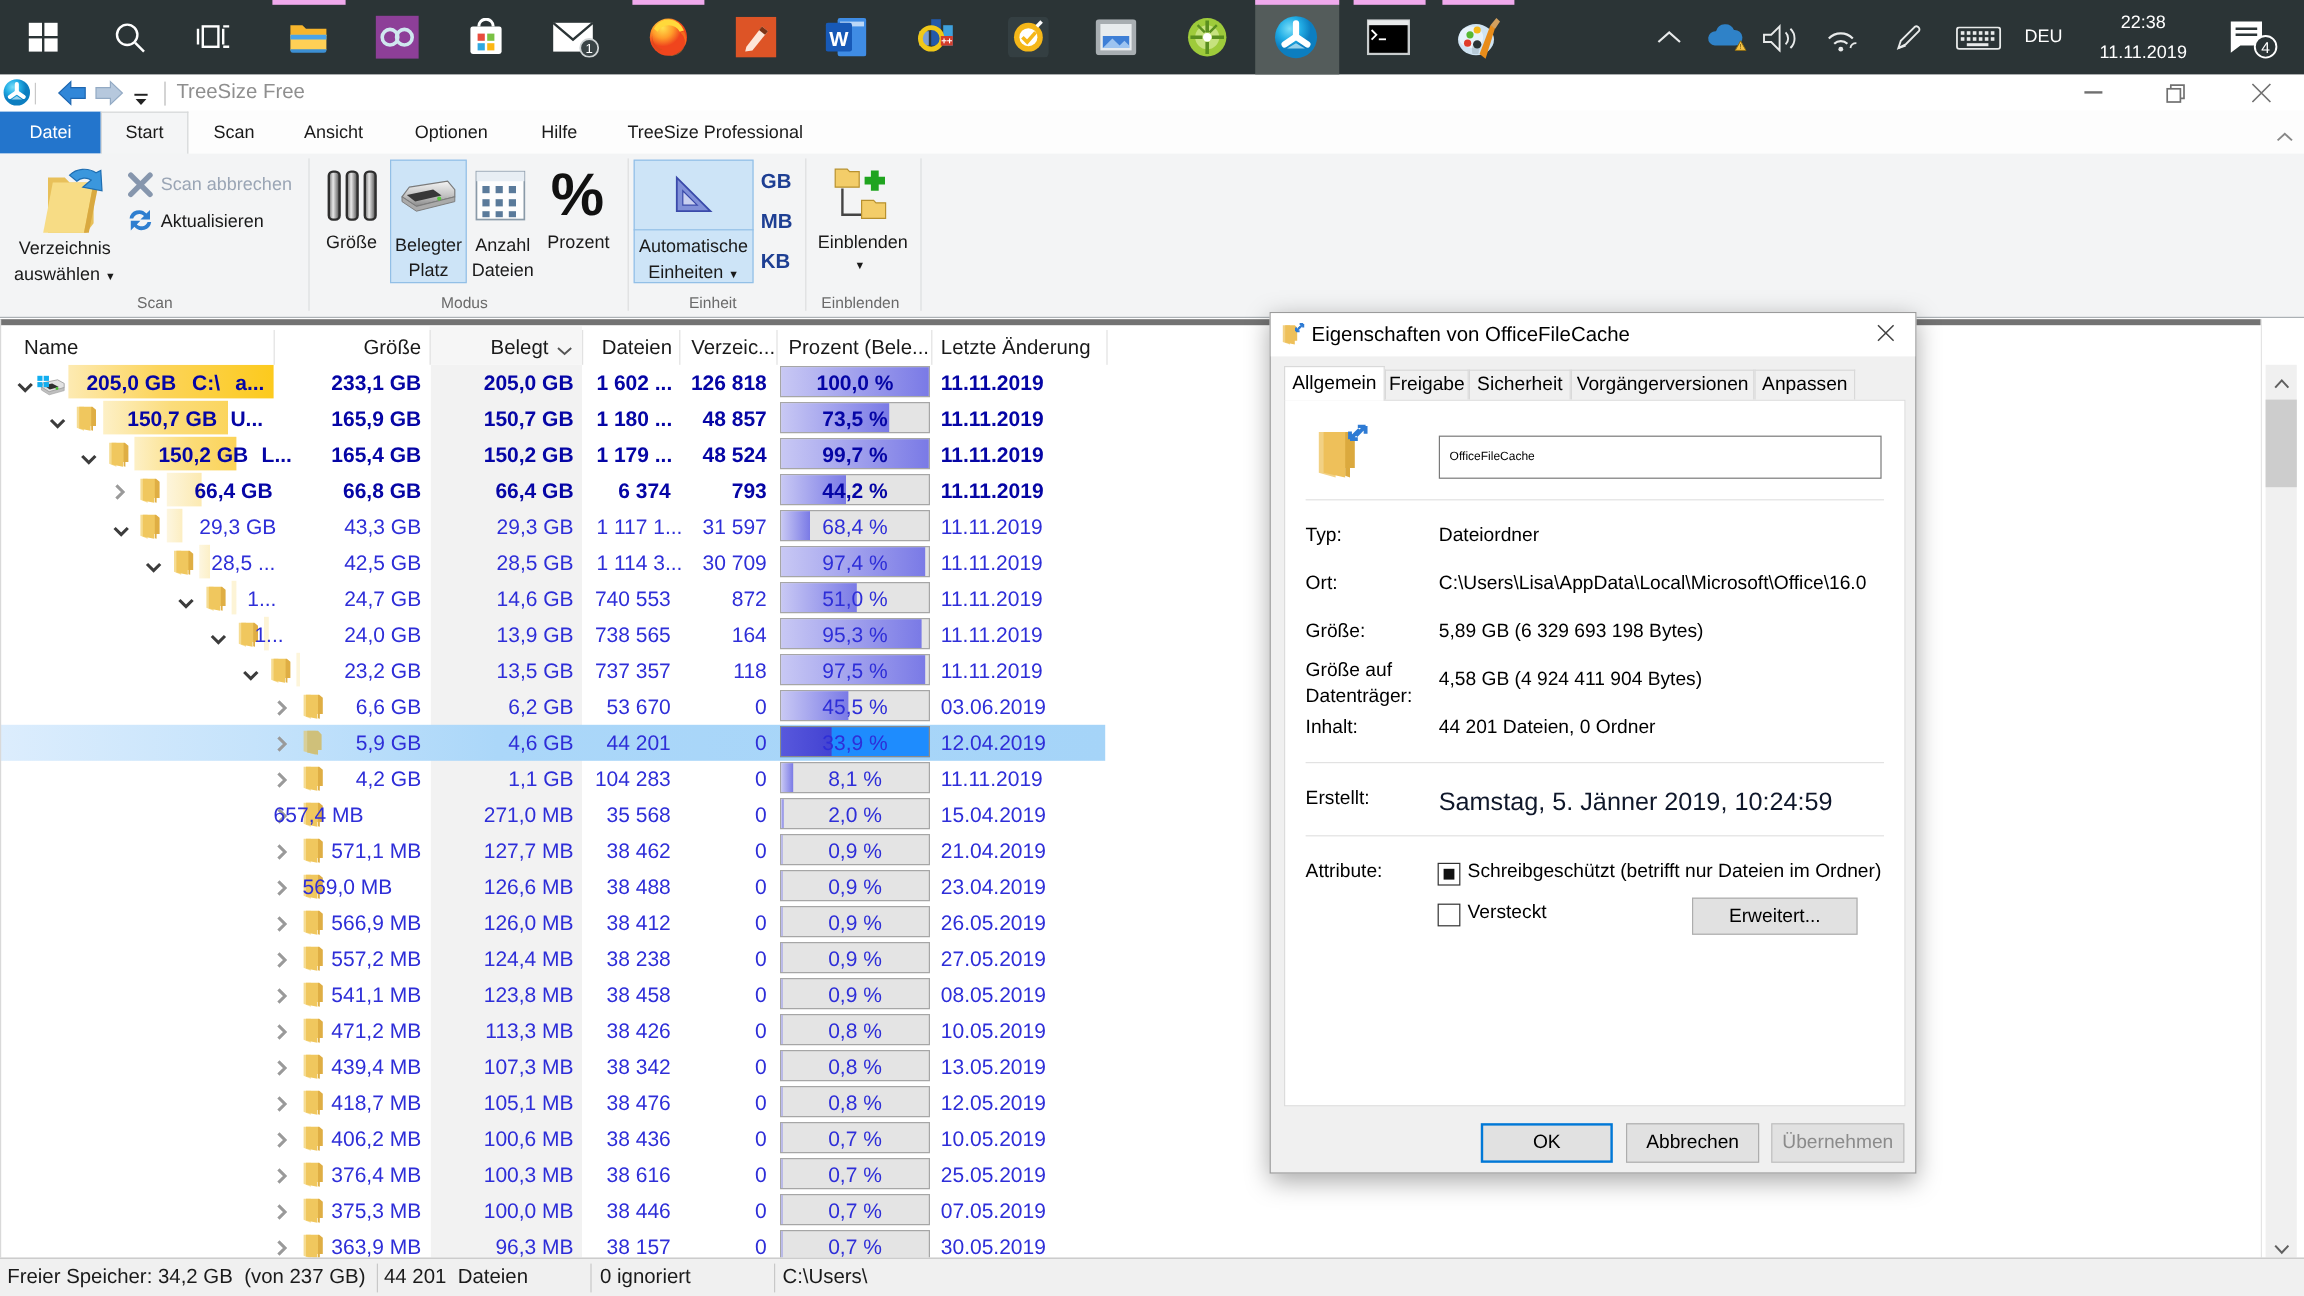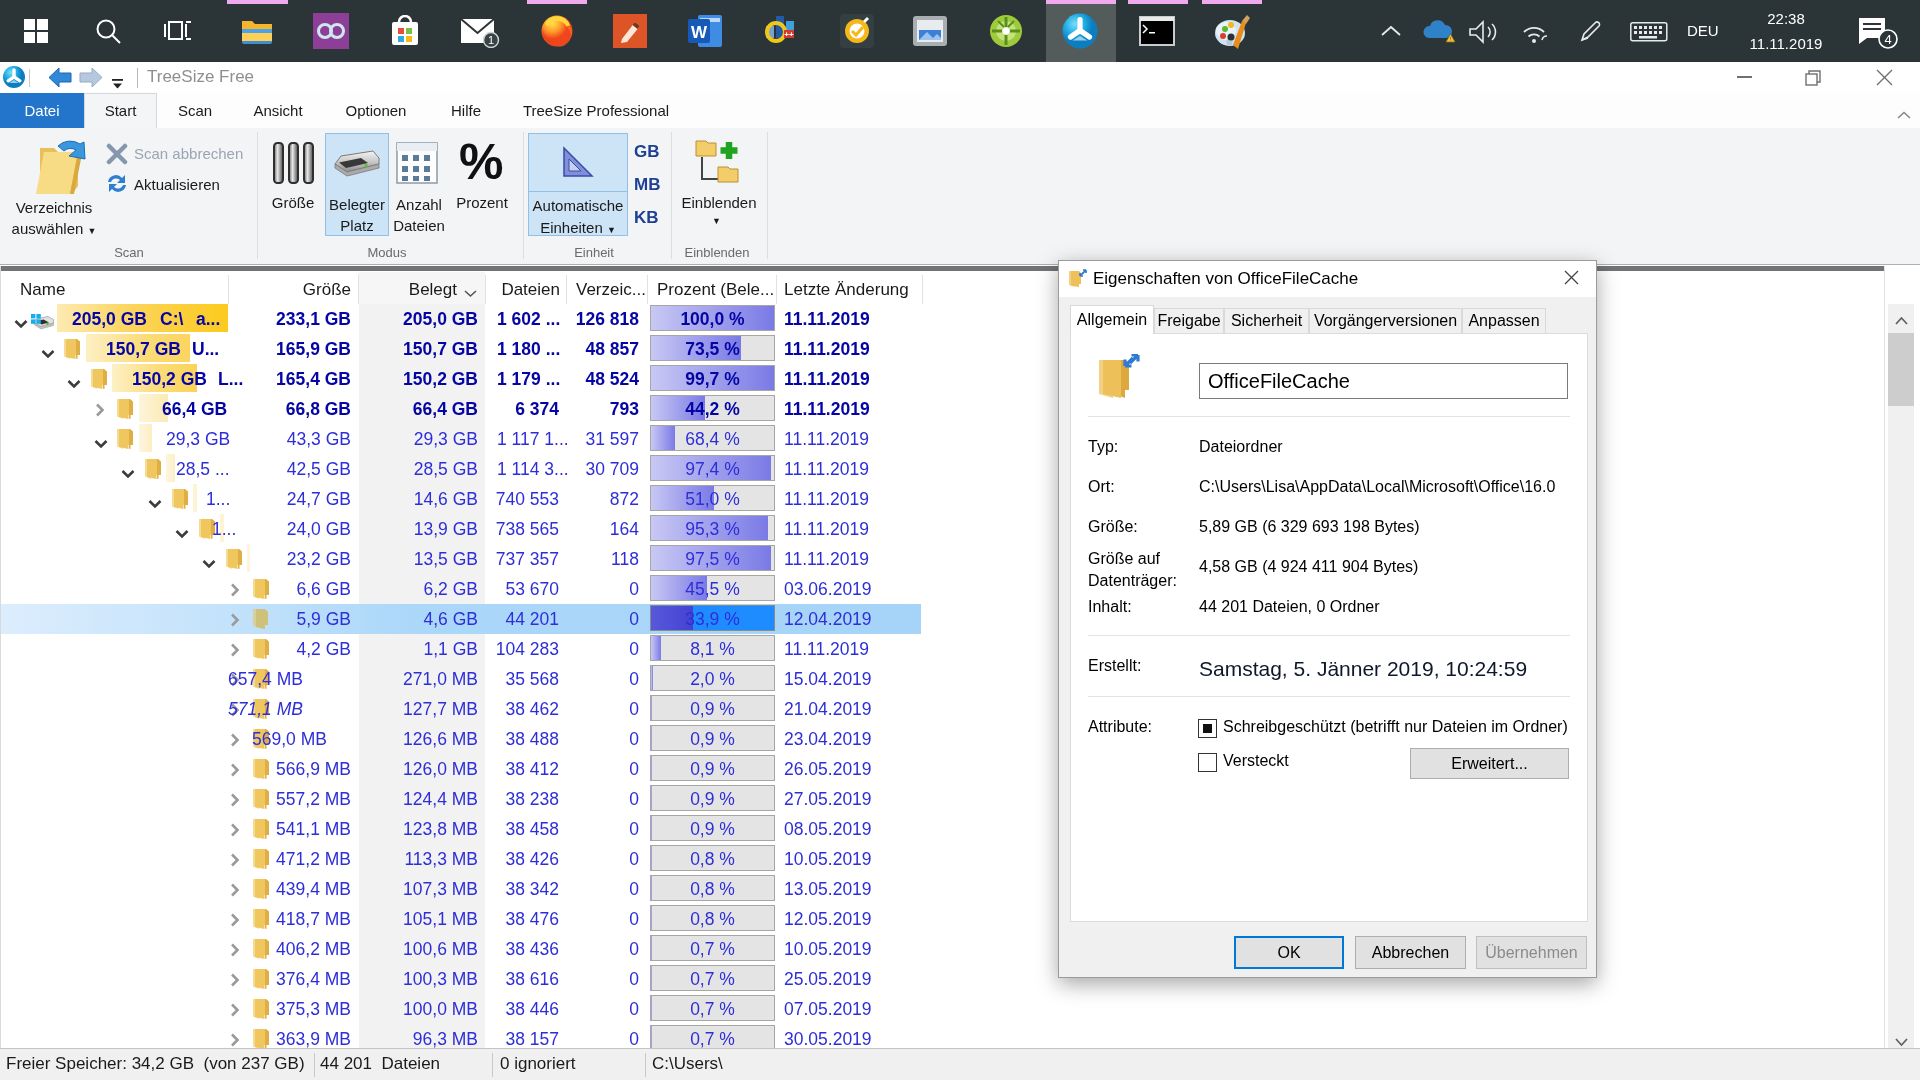--- a/index.html
+++ b/index.html
@@ -636,21 +636,21 @@
 <div class="ab nav navn" style="left:650px;top:360px;width:125px;text-align:center;">2,0 %</div>
 <div class="ab nav navn" style="left:784px;top:360px;">15.04.2019</div>
 <div class="ab" style="left:230px;top:399px;"><svg width="10" height="14">
         <path d="M2 1.5 l5.5 5.5 L2 12.5" fill="none" stroke="#9a9a9a" stroke-width="2.6"></path>
       </svg></div>
 <div class="ab" style="left:251px;top:394px;"><svg width="19" height="22">
         <path d="M2 1 L8 1 L8 21 L2 18.5 Z" fill="#f6dc92"></path>
         <path d="M4 1 h10 l3 2.5 v13.5 h-3.5 v4 l-9.5 -2 Z" fill="#f0c75e"></path>
         <path d="M14 1 h1 l3 2.5 v13.5 h-2.5 v4 l-1.5 -0.5 Z" fill="#dfae44"></path>
       </svg></div>
-<div class="ab nav navn" style="left:228px;top:390px;width:123px;font-style:italic;">571,1 MB</div>
+<div class="ab nav navn" style="left:228px;top:390px;width:123px;text-align:right;">571,1 MB</div>
 <div class="ab nav navn" style="left:352px;top:390px;width:126px;text-align:right;">127,7 MB</div>
 <div class="ab nav navn" style="left:459px;top:390px;width:100px;text-align:right;">38 462</div>
 <div class="ab nav navn" style="left:539px;top:390px;width:100px;text-align:right;">0</div>
 <div class="ab" style="left:650px;top:391px;width:125px;height:26px;background:#e4e4e4;border:1px solid #a6a6a6;"></div>
 <div class="ab" style="left:651px;top:392px;width:1px;height:24px;background:linear-gradient(to right,#c8c8f4,#7a7ae6);"></div>
 <div class="ab nav navn" style="left:650px;top:390px;width:125px;text-align:center;">0,9 %</div>
 <div class="ab nav navn" style="left:784px;top:390px;">21.04.2019</div>
 <div class="ab" style="left:230px;top:429px;"><svg width="10" height="14">
         <path d="M2 1.5 l5.5 5.5 L2 12.5" fill="none" stroke="#9a9a9a" stroke-width="2.6"></path>
       </svg></div>
@@ -866,21 +866,21 @@
 <div class="ab" style="left:403px;top:47px;width:84px;height:26px;background:#f0f0f0;border:1px solid #d9d9d9;border-bottom:none;font-size:16px;text-align:center;line-height:24px;color:#000;">Anpassen</div>
 <div class="ab" style="left:11px;top:44px;width:84px;height:29px;background:#fff;border:1px solid #d9d9d9;border-bottom:none;font-size:16px;text-align:center;line-height:28px;color:#000;z-index:3;">Allgemein</div>
 <div class="ab" style="left:11px;top:72px;width:518px;height:589px;background:#fff;border:1px solid #dcdcdc;"></div>
 <div class="ab" style="left:36px;top:93px;"><svg width="46" height="48" viewBox="0 0 46 48">
         <path d="M4 6 L18 6 L18 44 L4 40 Z" fill="#f2d184"></path>
         <path d="M8 6 h18 l4 4 v26 h-4 v8 l-18 -4 Z" fill="#eec05a"></path>
         <path d="M26 6 h4 l4 4 v26 h-4 v8 l-4 -1.5 Z" fill="#dba93e"></path>
         <path d="M30 12 l8 -8 M30 12 l0 -6.5 M30 12 l6.5 0" stroke="#2e7bd4" stroke-width="3.2" fill="none"></path>
         <path d="M43 1 l-8 8 M43 1 l0 6.5 M43 1 l-6.5 0" stroke="#2e7bd4" stroke-width="3.2" fill="none"></path>
       </svg></div>
-<div class="ab" style="left:140px;top:102px;width:369px;height:36px;background:#fff;border:1px solid #7a7a7a;font-size:20px;line-height:34px;color:#000;padding-left:8px;">OfficeFileCache</div>
+<div class="ab" style="left:140px;top:102px;width:369px;height:36px;background:#fff;border:1px solid #7a7a7a;font-size:10px;line-height:34px;color:#000;padding-left:8px;">OfficeFileCache</div>
 <div class="ab" style="left:29px;top:155px;width:482px;height:1px;background:#e2e2e2;"></div>
 <div class="ab" style="left:29px;top:177px;font-size:16px;color:#000;">Typ:</div>
 <div class="ab" style="left:140px;top:177px;font-size:16px;color:#000;white-space:pre;">Dateiordner</div>
 <div class="ab" style="left:29px;top:217px;font-size:16px;color:#000;">Ort:</div>
 <div class="ab" style="left:140px;top:217px;font-size:16px;color:#000;white-space:pre;">C:\Users\Lisa\AppData\Local\Microsoft\Office\16.0</div>
 <div class="ab" style="left:29px;top:257px;font-size:16px;color:#000;">Größe:</div>
 <div class="ab" style="left:140px;top:257px;font-size:16px;color:#000;white-space:pre;">5,89 GB (6 329 693 198 Bytes)</div>
 <div class="ab" style="left:29px;top:287px;font-size:16px;color:#000;line-height:22px;">Größe auf<br>Datenträger:</div>
 <div class="ab" style="left:140px;top:297px;font-size:16px;color:#000;">4,58 GB (4 924 411 904 Bytes)</div>
 <div class="ab" style="left:29px;top:337px;font-size:16px;color:#000;">Inhalt:</div>
@@ -888,16 +888,16 @@
 <div class="ab" style="left:29px;top:374px;width:482px;height:1px;background:#e2e2e2;"></div>
 <div class="ab" style="left:29px;top:396px;font-size:16px;color:#000;">Erstellt:</div>
 <div class="ab" style="left:140px;top:396px;font-size:21px;color:#0f172a;white-space:pre;">Samstag, 5. Jänner 2019, 10:24:59</div>
 <div class="ab" style="left:29px;top:435px;width:482px;height:1px;background:#e2e2e2;"></div>
 <div class="ab" style="left:29px;top:457px;font-size:16px;color:#000;">Attribute:</div>
 <div class="ab" style="left:139px;top:458px;width:19px;height:19px;background:#fff;border:1px solid #333;"></div>
 <div class="ab" style="left:144px;top:463px;width:9px;height:9px;background:#111;"></div>
 <div class="ab" style="left:164px;top:457px;font-size:16px;color:#000;">Schreibgeschützt (betrifft nur Dateien im Ordner)</div>
 <div class="ab" style="left:139px;top:492px;width:19px;height:19px;background:#fff;border:1px solid #333;"></div>
 <div class="ab" style="left:164px;top:491px;font-size:16px;color:#000;">Versteckt</div>
-<div class="ab" style="left:351px;top:487px;width:159px;height:31px;background:#e1e1e1;border:1px solid #adadad;font-size:16px;text-align:center;line-height:29px;color:#000;">Erweitert...</div>
+<div class="ab" style="left:351px;top:487px;width:138px;height:31px;background:#e1e1e1;border:1px solid #adadad;font-size:16px;text-align:center;line-height:29px;color:#000;">Erweitert...</div>
 <div class="ab" style="left:175px;top:675px;width:110px;height:33px;background:#e1e1e1;border:2px solid #0078d7;font-size:16px;text-align:center;line-height:29px;color:#000;">OK</div>
 <div class="ab" style="left:296px;top:675px;width:111px;height:33px;background:#e1e1e1;border:1px solid #adadad;font-size:16px;text-align:center;line-height:31px;color:#000;">Abbrechen</div>
 <div class="ab" style="left:417px;top:675px;width:111px;height:33px;background:#e1e1e1;border:1px solid #bfbfbf;font-size:16px;text-align:center;line-height:31px;color:#8b8b8b;">Übernehmen</div>
 </div>
 </body></html>

